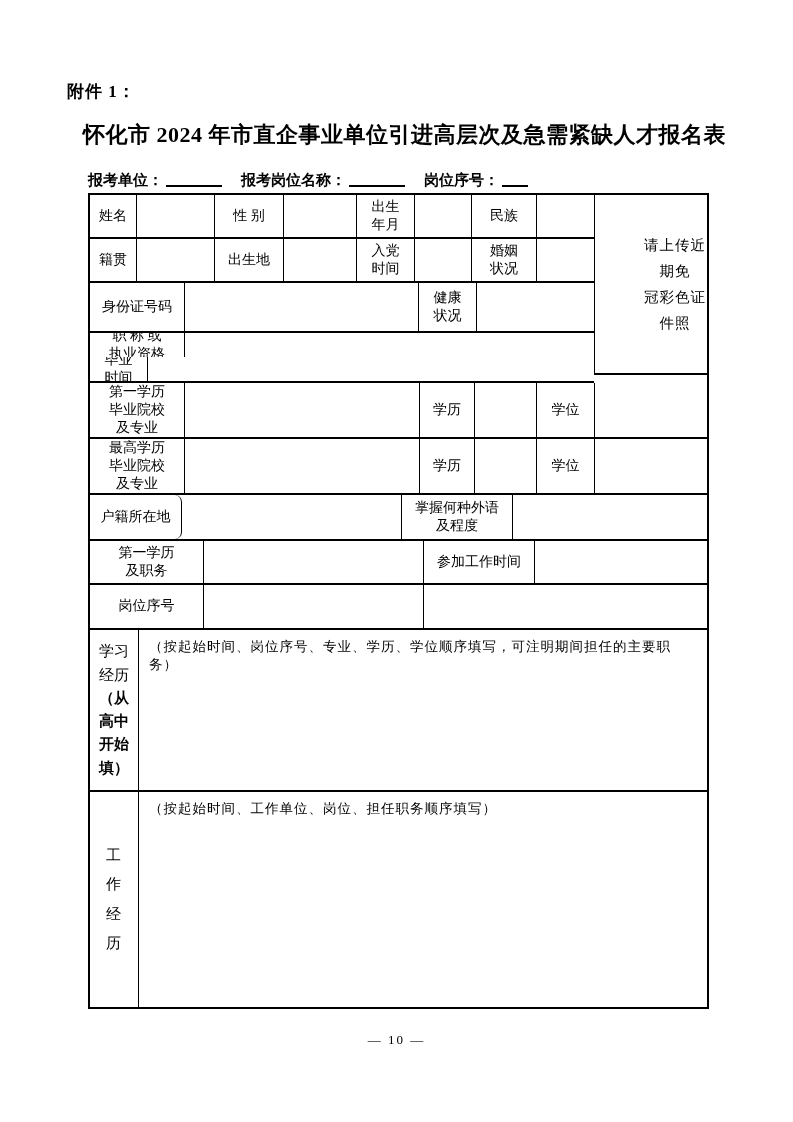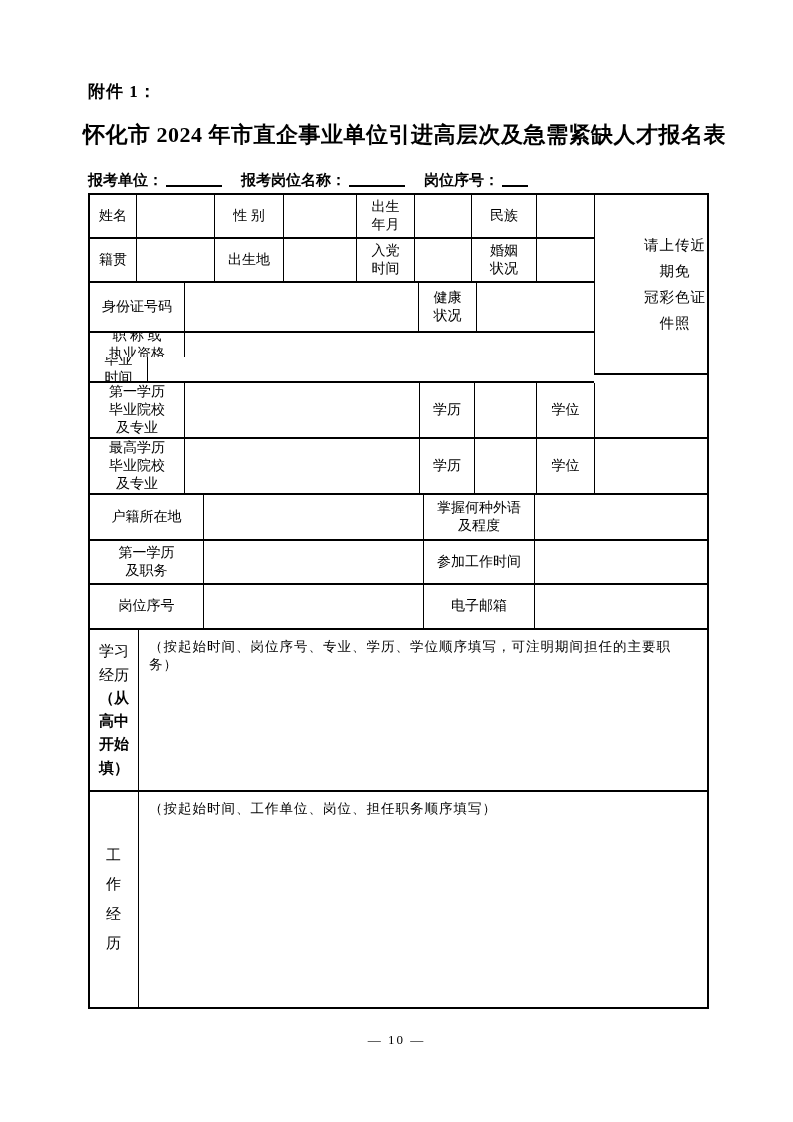--- a/index.html
+++ b/index.html
@@ -6,21 +6,21 @@
   .page{
     position:relative;
     width:793px;height:1122px;
     margin:0 auto;
     background:#ffffff;
     color:#000;
     font-family:"Liberation Serif", serif;
     overflow:hidden;
   }
   .attachment{
-    position:absolute;left:53px;top:80px;
+    position:absolute;left:32px;top:80px;
     font-size:17px;font-weight:bold;letter-spacing:1px;padding-left:35px;
   }
   .title{
     position:absolute;left:0;top:112px;width:100%;
     margin:8px;text-align:center;
     font-size:22px;font-weight:bold;letter-spacing:0.5px;
   }
   .fields{
     position:absolute;left:88px;top:168px;
     font-size:15px;font-weight:bold;white-space:nowrap;
@@ -150,39 +150,38 @@
 毕业院校
 及专业</div>
       <div class="cell" style="width:235px;"></div>
       <div class="cell" style="width:55px;">学历</div>
       <div class="cell" style="width:62px;"></div>
       <div class="cell" style="width:58px;">学位</div>
       <div class="cell nr" style="width:112px;"></div>
     </div>
 
     <div class="row" style="height:44px;">
-      <div class="cell" style="width:114px;">户籍所在地</div>
+      <div class="cell" style="width:92px;border-radius:7px;">户籍所在地</div>
       <div class="cell" style="width:220px;"></div>
       <div class="cell" style="width:111px;">掌握何种外语
 及程度</div>
       <div class="cell nr" style="width:172px;"></div>
     </div>
 
     <div class="row" style="height:42px;">
       <div class="cell" style="width:114px;">第一学历
 及职务</div>
       <div class="cell" style="width:220px;"></div>
       <div class="cell" style="width:111px;">参加工作时间</div>
       <div class="cell nr" style="width:172px;"></div>
     </div>
 
     <div class="row" style="height:43px;">
       <div class="cell" style="width:114px;">岗位序号</div>
       <div class="cell" style="width:220px;"></div>
-      <div class="cell" style="width:111px;">电子邮箱</div>
       <div class="cell nr" style="width:172px;"></div>
     </div>
 
     <div class="row" style="height:160px;">
       <div class="cell study-label" style="width:49px;">
         <span>学习
 经历</span><span class="note">（从
 高中
 开始
 填）</span>

